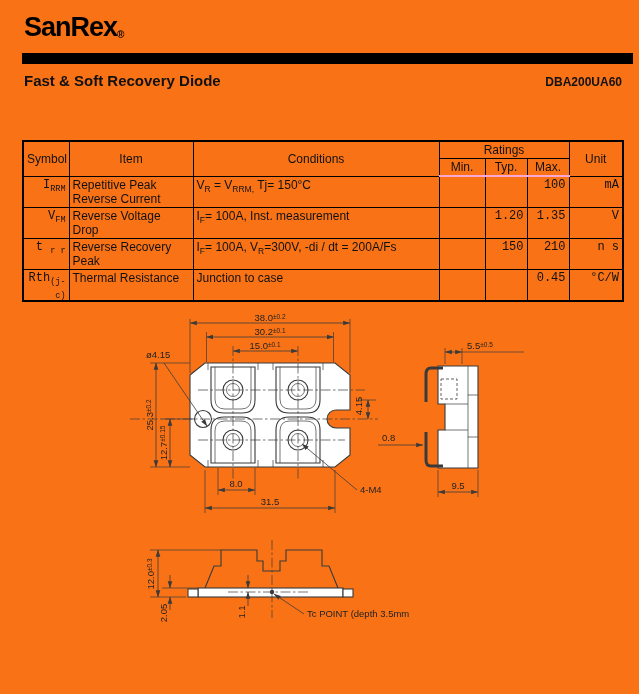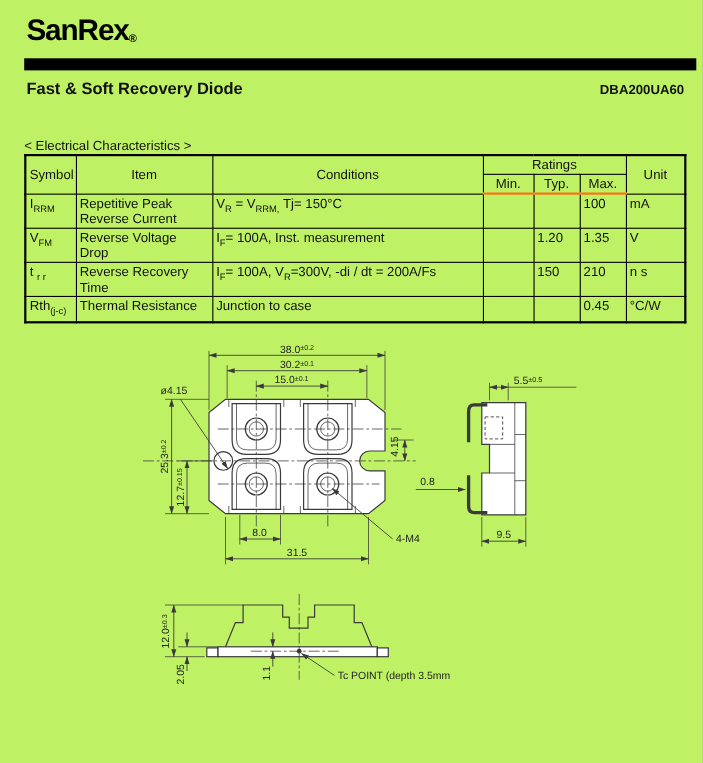--- a/index.html
+++ b/index.html
@@ -1,17 +1,17 @@
 <!DOCTYPE html>
 <html><head>
 <meta charset="utf-8">
 <style>
   html,body{margin:0;padding:0;background:#888;}
   .page{
-    position:relative;width:639px;height:694px;background:#bef264;
+    position:relative;width:639px;height:694px;background:#f97316;
     font-family:"Liberation Sans",sans-serif;color:#111;overflow:hidden;
     margin:0 auto;
   }
   
   .logo{position:absolute;left:24px;top:12px;font-size:27px;font-weight:bold;
         letter-spacing:-1px;color:#000;}
   .logo .rmark{font-size:10px;font-weight:bold;vertical-align:-2px;letter-spacing:0;}
   .hbar{position:absolute;left:22px;top:53px;width:611px;height:11px;background:#000;}
   .titlerow{position:absolute;left:24px;top:72px;width:598px;display:flex;
             justify-content:space-between;align-items:baseline;text-align:right;}
@@ -19,23 +19,23 @@
   .pnum{font-size:12px;font-weight:bold;}
   
   .caprow{position:absolute;left:22px;top:125px;width:600px;display:flex;
           justify-content:space-between;font-size:12px;}
   
   table.ec{position:absolute;left:22px;top:140px;width:600px;border-collapse:collapse;
            font-size:12px;table-layout:fixed;}
   table.ec th,table.ec td{border:1px solid #000;padding:1px 3px;font-weight:normal;
            overflow:hidden;}
   table.ec{border:2px solid #000;}
-  table.ec thead tr.h2 th{border-bottom:2px solid #f97316;margin-top:43px;}
+  table.ec thead tr.h2 th{border-bottom:2px solid #f9a8d4;margin-top:43px;}
   table.ec th{text-align:center;vertical-align:middle;}
-  td.c-symbol,td.c-min,td.c-typ,td.c-max,td.c-unit{text-align:left;vertical-align:top;padding-top:2px;}
+  td.c-symbol,td.c-min,td.c-typ,td.c-max,td.c-unit{text-align:right;vertical-align:top;padding-top:2px;font-family:Liberation Mono, monospace;}
   td.c-item,td.c-cond{text-align:left;vertical-align:top;padding-top:2px;padding-left:5px;margin-top:15px;}
   table.ec sub{font-size:8.5px;line-height:0;}
   
   .drawing{position:absolute;left:110px;top:300px;}
   .dtxt{font-family:"Liberation Sans",sans-serif;font-size:9.5px;fill:#222;}
   .ol{stroke:#3a3a3a;stroke-width:1.1;fill:none;}
   .olw{stroke:#3a3a3a;stroke-width:1.1;fill:#fff;}
   .thin{stroke:#3a3a3a;stroke-width:0.7;fill:none;}
   .dim{stroke:#3a3a3a;stroke-width:0.8;fill:none;}
   .cl{stroke:#3a3a3a;stroke-width:0.7;fill:none;stroke-dasharray:10 2.5 2.5 2.5;}
@@ -51,21 +51,20 @@
 <div class="page">
 
   <div class="logo"><span>SanRex</span><span class="rmark">®</span></div>
   <div class="hbar"></div>
   <div class="titlerow">
     <span class="ptype">Fast &amp; Soft Recovery Diode</span>
     <span class="pnum">DBA200UA60</span>
   </div>
 
   <div class="caprow">
-    <span>&lt; Electrical Characteristics &gt;</span>
   </div>
 
   <table class="ec">
     <colgroup>
       <col style="width:46px">
         <col style="width:124px">
         <col style="width:246px">
       <col style="width:46px">
         <col style="width:42px">
         <col style="width:42px">
@@ -99,21 +98,21 @@
           <td class="c-symbol">V<sub>FM</sub></td>
           <td class="c-item">Reverse Voltage Drop</td>
           <td class="c-cond">I<sub>F</sub>= 100A, Inst. measurement</td>
           <td class="c-min"></td>
           <td class="c-typ">1.20</td>
           <td class="c-max">1.35</td>
           <td class="c-unit">V</td>
         </tr>
         <tr style="height: 17px;">
           <td class="c-symbol">t <sub>r r</sub></td>
-          <td class="c-item">Reverse Recovery Time</td>
+          <td class="c-item">Reverse Recovery Peak</td>
           <td class="c-cond">I<sub>F</sub>= 100A, V<sub>R</sub>=300V, -di / dt = 200A/Fs</td>
           <td class="c-min"></td>
           <td class="c-typ">150</td>
           <td class="c-max">210</td>
           <td class="c-unit">n s</td>
         </tr>
         <tr style="height: 24px;">
           <td class="c-symbol">Rth<sub>(j-c)</sub></td>
           <td class="c-item">Thermal Resistance</td>
           <td class="c-cond">Junction to case</td>

